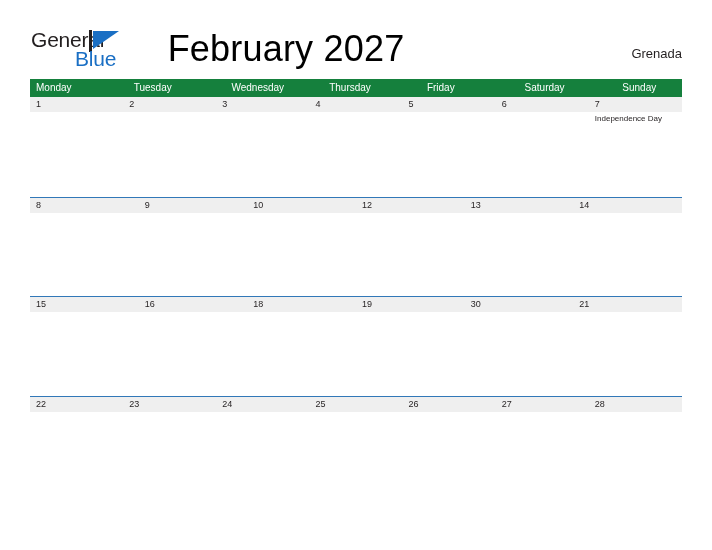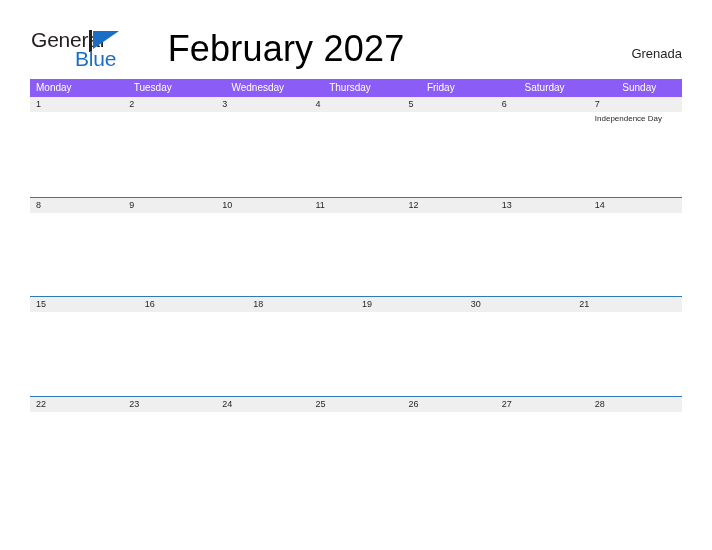--- a/index.html
+++ b/index.html
@@ -95,21 +95,21 @@
     position: absolute;
     left: 30px;
     top: 79px;
     width: 652px;
   }
 
   .weekday-row {
     display: flex;
     width: 652px;
     height: 18px;
-    background: #8b5cf6;
+    background: #15803d;
     gap: 32px;
   }
   .weekday-cell {
     flex: 1 1 0;
     height: 18px;
     line-height: 18px;
     padding-left: 6px;
     box-sizing: border-box;
     color: #ffffff;
     font-size: 10px;
@@ -255,25 +255,20 @@
         <div class="day-num">9</div>
         <div class="day-events"></div>
       </div>
       <div class="day-cell">
         <div class="day-band"></div>
         <div class="day-num">10</div>
         <div class="day-events"></div>
       </div>
       <div class="day-cell">
         <div class="day-band"></div>
-        <div class="day-num">11</div>
-        <div class="day-events"></div>
-      </div>
-      <div class="day-cell">
-        <div class="day-band"></div>
         <div class="day-num">12</div>
         <div class="day-events"></div>
       </div>
       <div class="day-cell">
         <div class="day-band"></div>
         <div class="day-num">13</div>
         <div class="day-events"></div>
       </div>
       <div class="day-cell">
         <div class="day-band"></div>

